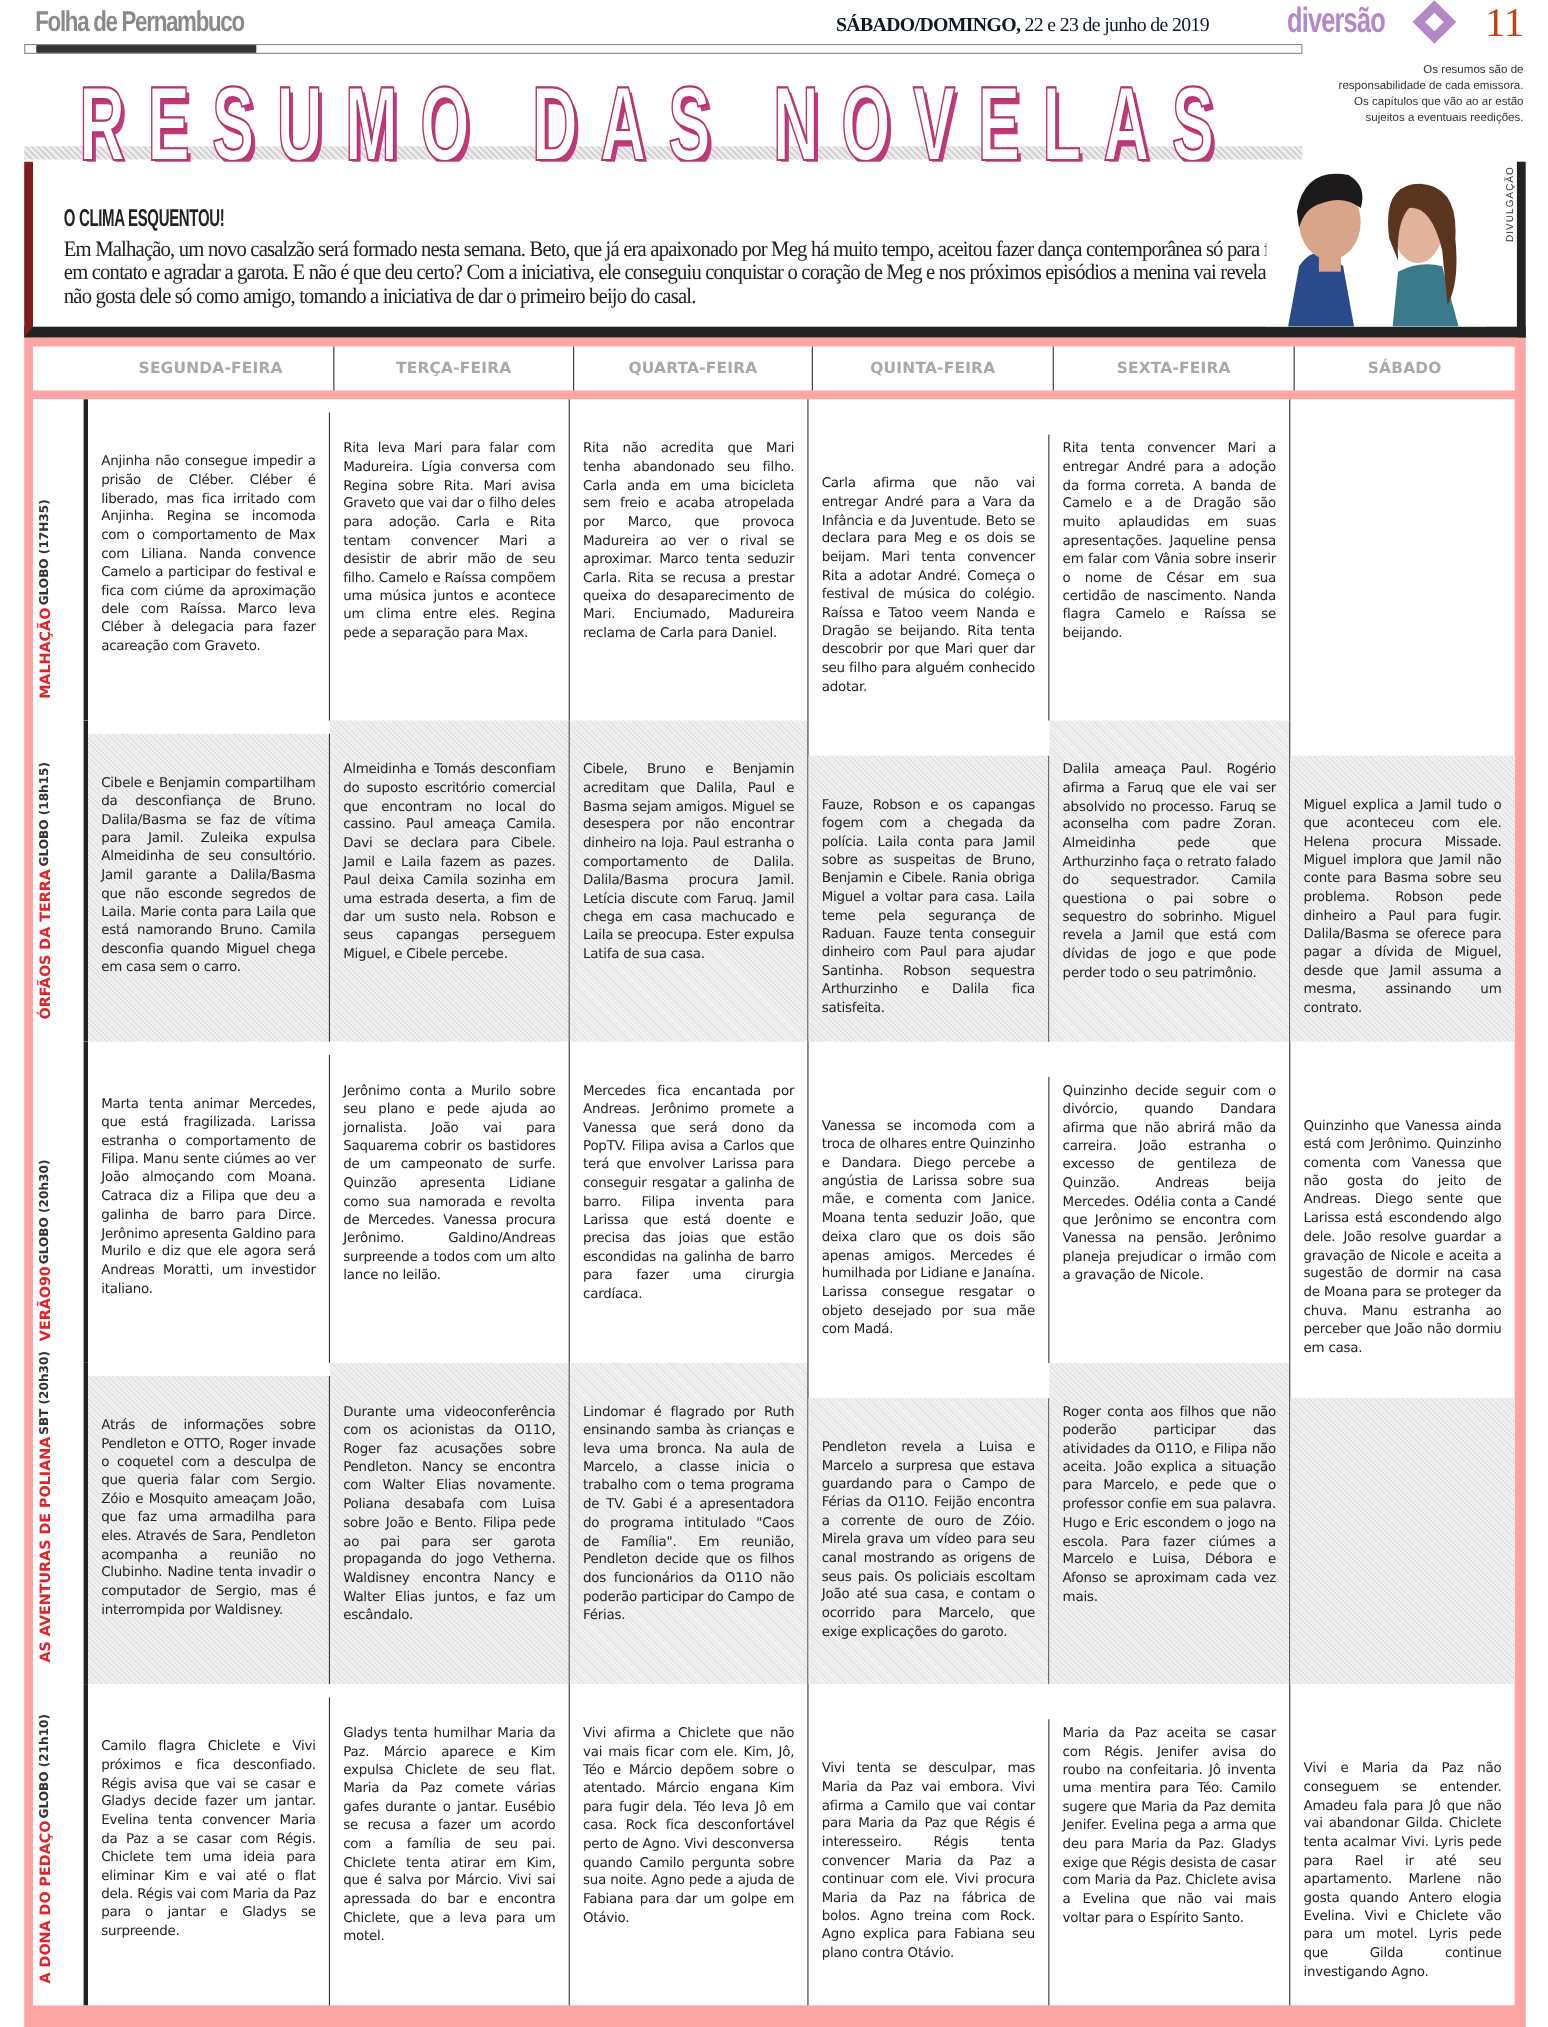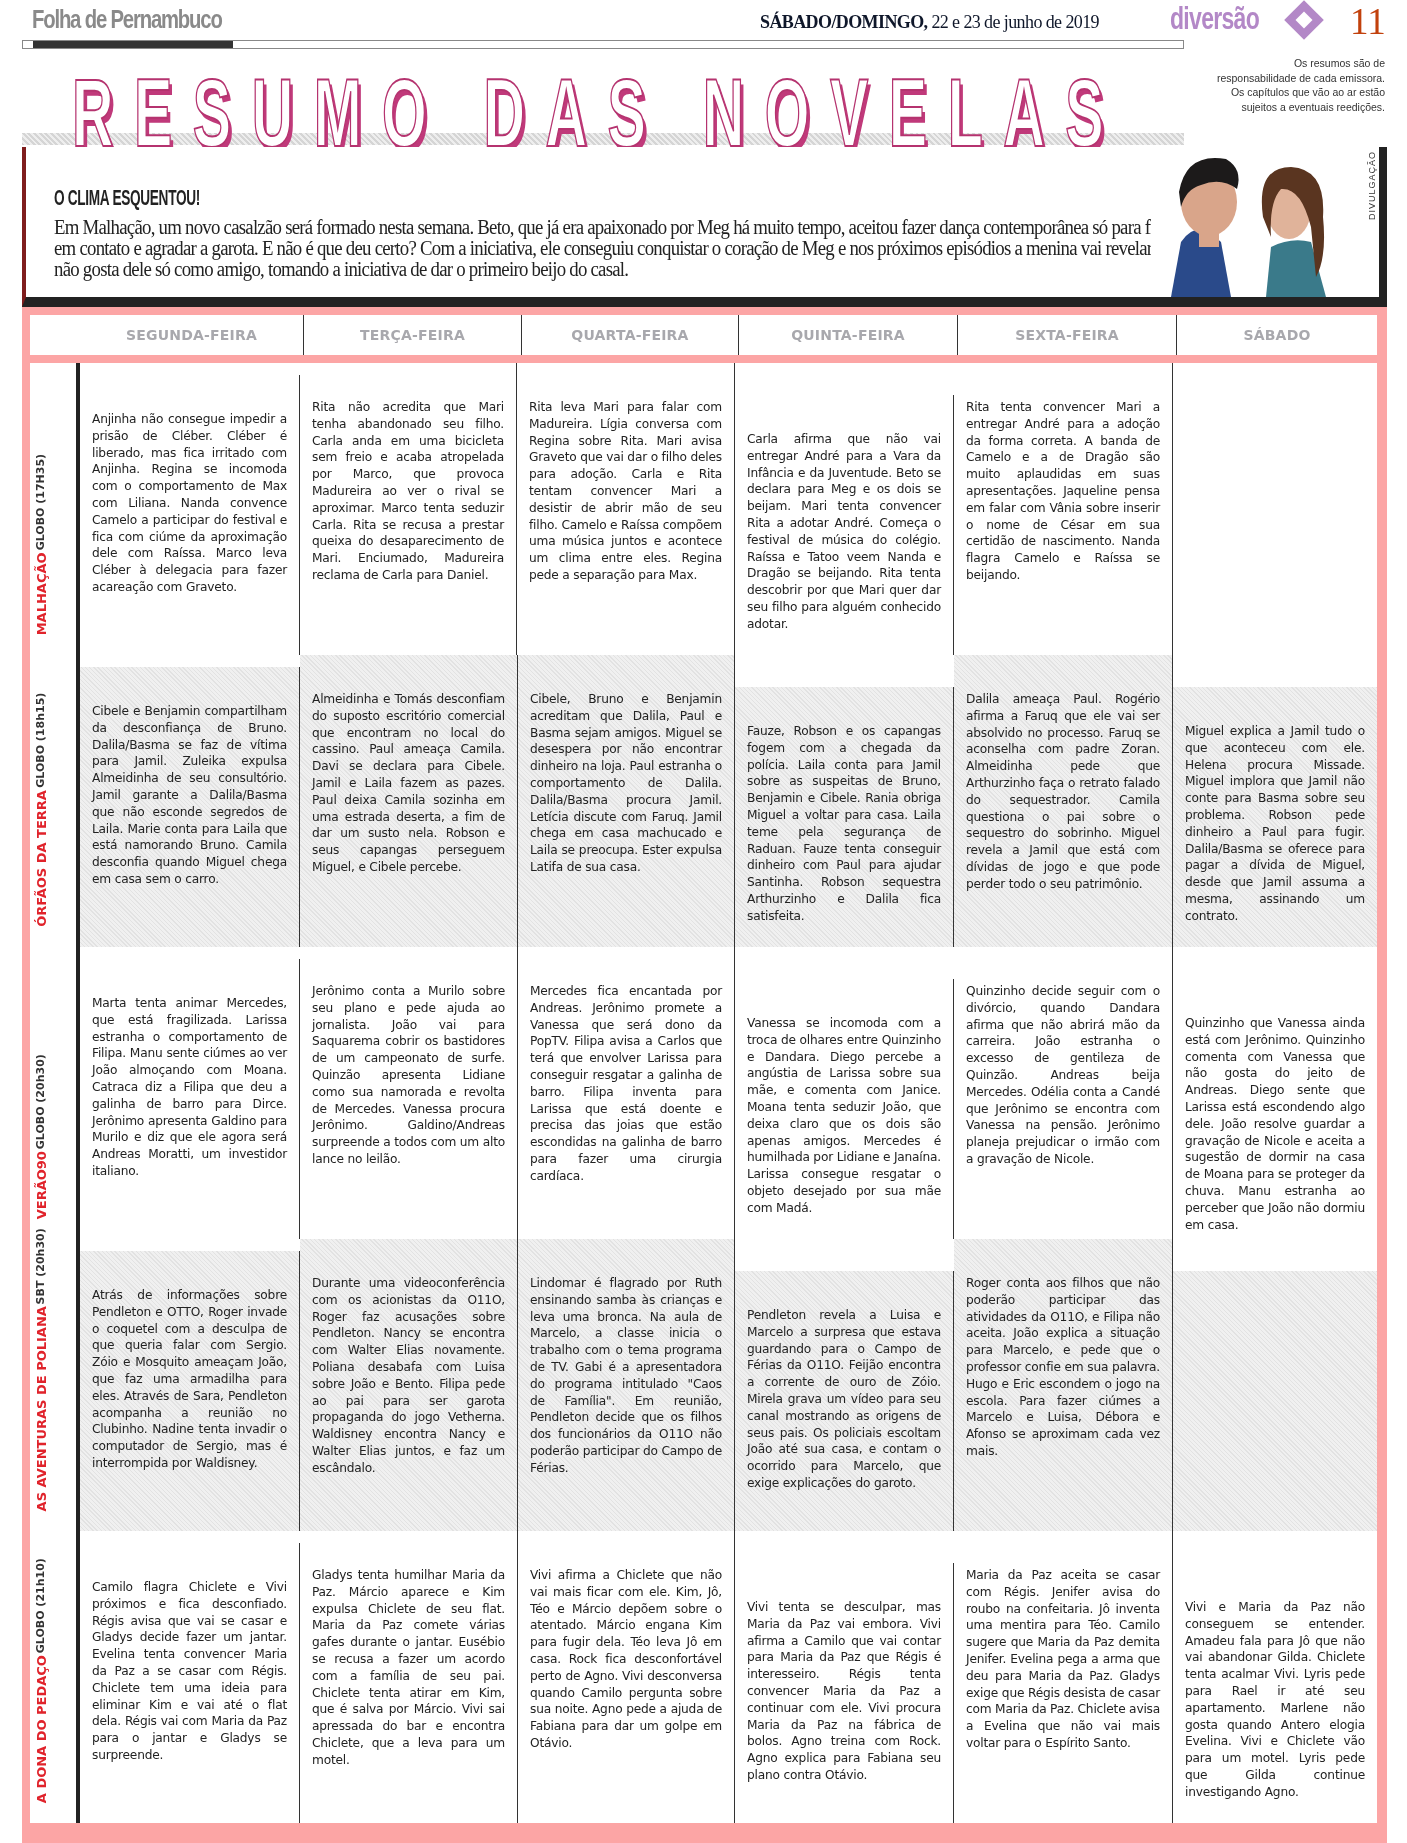--- a/index.html
+++ b/index.html
@@ -17,21 +17,21 @@
   .page-num { position: absolute; left: 1350px; top: 0px; font-family: "Liberation Serif", serif; font-size: 37px; color: #c2410c; }
   .rule-bar { position: absolute; left: 22px; top: 40px; width: 1162px; height: 9px; border: 1px solid #888; }
   .rule-bar::before { content: ""; position: absolute; left: 10px; top: 0; width: 200px; height: 7px; background: #333; }
 
   .disclaimer { position: absolute; right: 22px; top: 56px; width: 170px; text-align: right; font-size: 10.5px; line-height: 14.5px; color: #333; }
 
   .big-title { position: absolute; left: 72px; top: 58px; font-family: "Liberation Sans", sans-serif; font-weight: bold; font-size: 96px; letter-spacing: 34px; color: #fff; -webkit-text-stroke: 2px #b5336f; text-shadow: 5px 5px 0 #c0397a; transform: scaleX(0.6); transform-origin: left top; white-space: nowrap; }
 
   .title-band { position: absolute; left: 22px; top: 133px; width: 1162px; height: 12px; background: repeating-linear-gradient(45deg, #d5d5d5 0 2px, #eeeeee 2px 4px); z-index: -1; }
 
-  .feature { position: absolute; left: 22px; top: 147px; width: 1365px; height: 160px; background: #fff; border-left: 4px solid #7f1d1d; border-right: 8px solid #222; border-bottom: 10px solid #222; }
+  .feature { position: absolute; left: 22px; top: 147px; width: 1365px; height: 160px; background: #fff; border-left: 8px solid #7f1d1d; border-right: 8px solid #222; border-bottom: 10px solid #222; }
   .feature-title { position: absolute; left: 28px; top: 38px; font-family: "Liberation Sans", sans-serif; font-weight: bold; font-size: 22px; color: #222; transform: scaleX(0.62); transform-origin: left top; letter-spacing: -0.5px; }
   .feature-body { position: absolute; left: 28px; top: 70px; width: 1215px; font-family: "Liberation Serif", serif; font-size: 20px; line-height: 21px; color: #222; letter-spacing: -0.8px; transform: scaleX(0.94); transform-origin: left top; }
   .feature-photo { position: absolute; right: 28px; top: 0; width: 200px; height: 150px; overflow: hidden; }
   .credit { position: absolute; right: 2px; top: 4px; writing-mode: vertical-rl; transform: rotate(180deg); font-size: 9px; letter-spacing: 1px; color: #333; }
 
   .table-wrap { position: absolute; left: 22px; top: 307px; width: 1365px; height: 1536px; background: #fca5a5; padding: 8px 10px 10px 8px; }
   .head-row { display: flex; background: #fff; height: 40px; margin-left: 0; }
   .head-cell { flex: 1; display: flex; align-items: center; justify-content: center; font-family: "DejaVu Sans", sans-serif; font-weight: bold; font-size: 14px; color: #a8a8ad; border-right: 1px solid #333; letter-spacing: 0.2px; }
   .head-cell:last-child { border-right: none; }
   .head-cell.first { flex: 0 0 274px; }
@@ -106,22 +106,22 @@
   <div class="rows">
 
     <div class="row">
       <div class="label-col">
           <div class="label-inner">
             <span class="show-name">MALHAÇÃO</span>
             <span class="show-slot">GLOBO (17H35)</span>
           </div>
         </div>
       <div class="cell w1">Anjinha não consegue impedir a prisão de Cléber. Cléber é liberado, mas fica irritado com Anjinha. Regina se incomoda com o comportamento de Max com Liliana. Nanda convence Camelo a participar do festival e fica com ciúme da aproximação dele com Raíssa. Marco leva Cléber à delegacia para fazer acareação com Graveto.</div>
+      <div class="cell w2">Rita leva Mari para falar com Madureira. Lígia conversa com Regina sobre Rita. Mari avisa Graveto que vai dar o filho deles para adoção. Carla e Rita tentam convencer Mari a desistir de abrir mão de seu filho. Camelo e Raíssa compõem uma música juntos e acontece um clima entre eles. Regina pede a separação para Max.</div>
       <div class="cell w3">Rita não acredita que Mari tenha abandonado seu filho. Carla anda em uma bicicleta sem freio e acaba atropelada por Marco, que provoca Madureira ao ver o rival se aproximar. Marco tenta seduzir Carla. Rita se recusa a prestar queixa do desaparecimento de Mari. Enciumado, Madureira reclama de Carla para Daniel.</div>
-      <div class="cell w2">Rita leva Mari para falar com Madureira. Lígia conversa com Regina sobre Rita. Mari avisa Graveto que vai dar o filho deles para adoção. Carla e Rita tentam convencer Mari a desistir de abrir mão de seu filho. Camelo e Raíssa compõem uma música juntos e acontece um clima entre eles. Regina pede a separação para Max.</div>
       <div class="cell w4">Carla afirma que não vai entregar André para a Vara da Infância e da Juventude. Beto se declara para Meg e os dois se beijam. Mari tenta convencer Rita a adotar André. Começa o festival de música do colégio. Raíssa e Tatoo veem Nanda e Dragão se beijando. Rita tenta descobrir por que Mari quer dar seu filho para alguém conhecido adotar.</div>
       <div class="cell w5">Rita tenta convencer Mari a entregar André para a adoção da forma correta. A banda de Camelo e a de Dragão são muito aplaudidas em suas apresentações. Jaqueline pensa em falar com Vânia sobre inserir o nome de César em sua certidão de nascimento. Nanda flagra Camelo e Raíssa se beijando.</div>
       <div class="cell w6"></div>
     </div>
 
     <div class="row gray">
       <div class="label-col">
           <div class="label-inner">
             <span class="show-name">ÓRFÃOS DA TERRA</span>
             <span class="show-slot">GLOBO (18h15)</span>

